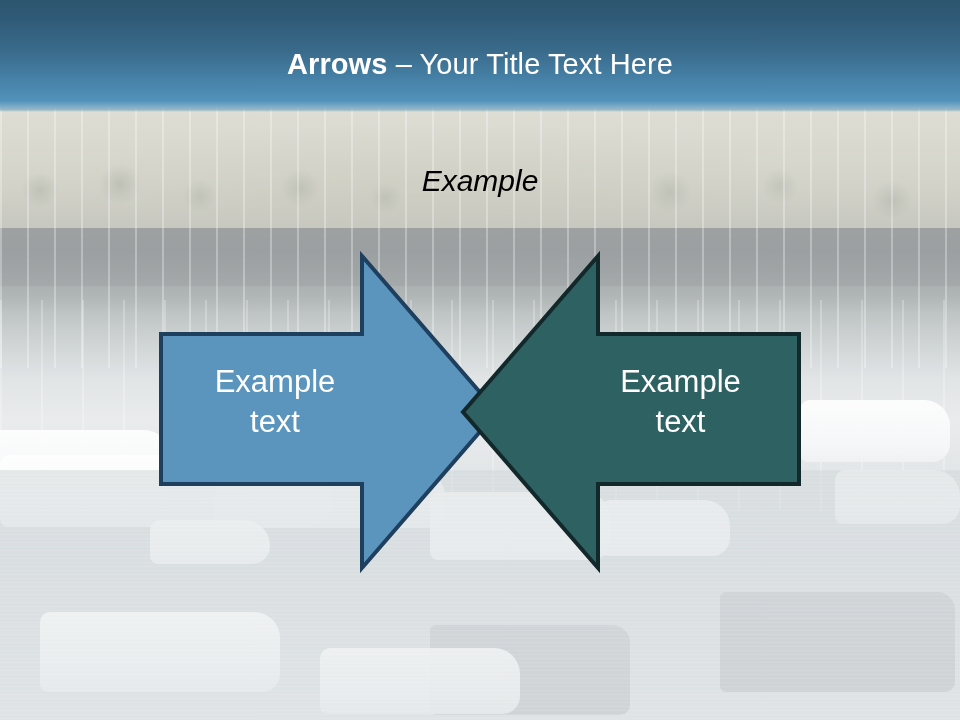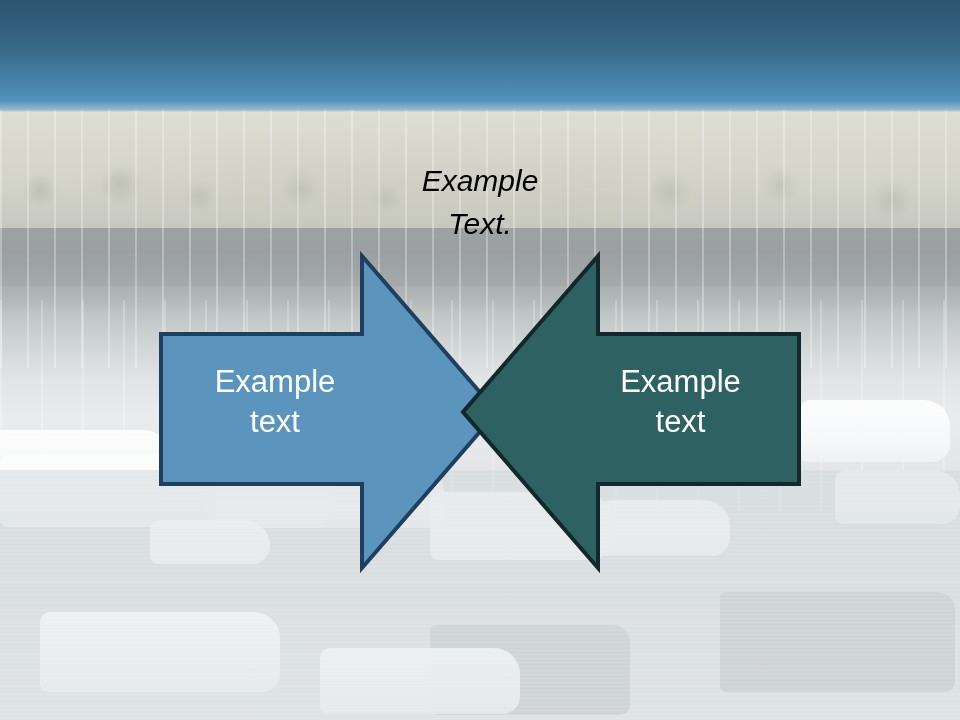--- a/index.html
+++ b/index.html
@@ -219,24 +219,26 @@
     <div class="boat d" style="left:430px; top:625px; width:200px; height:90px;"></div>
     <div class="boat" style="left:320px;  top:648px; width:200px; height:66px;"></div>
     <div class="boat" style="left:150px;  top:520px; width:120px; height:44px;"></div>
 
     <div class="water"></div>
     <div class="photo-wash"></div>
   </div>
 
   <div class="header"></div>
 
+  <div class="title">
+    <span class="strong">Arrows</span><span class="light"> – </span><span class="light">Your Title Text Here</span>
+  </div>
 
   <div class="caption">
     <div>Example</div>
-    <div>Text.</div>
   </div>
 
   <svg class="arrow-svg" viewBox="0 0 960 720">
     <polygon points="161,334 362,334 362,256 497,412 362,568 362,484 161,484" fill="#5b95bd" stroke="#1f3f5e" stroke-width="4" stroke-linejoin="miter"></polygon>
     <polygon points="799,334 598,334 598,256 463,412 598,568 598,484 799,484" fill="#2e6162" stroke="#13282a" stroke-width="4" stroke-linejoin="miter"></polygon>
   </svg>
 
   <div class="arrow-label left">
     <div>Example</div>
     <div>text</div>

